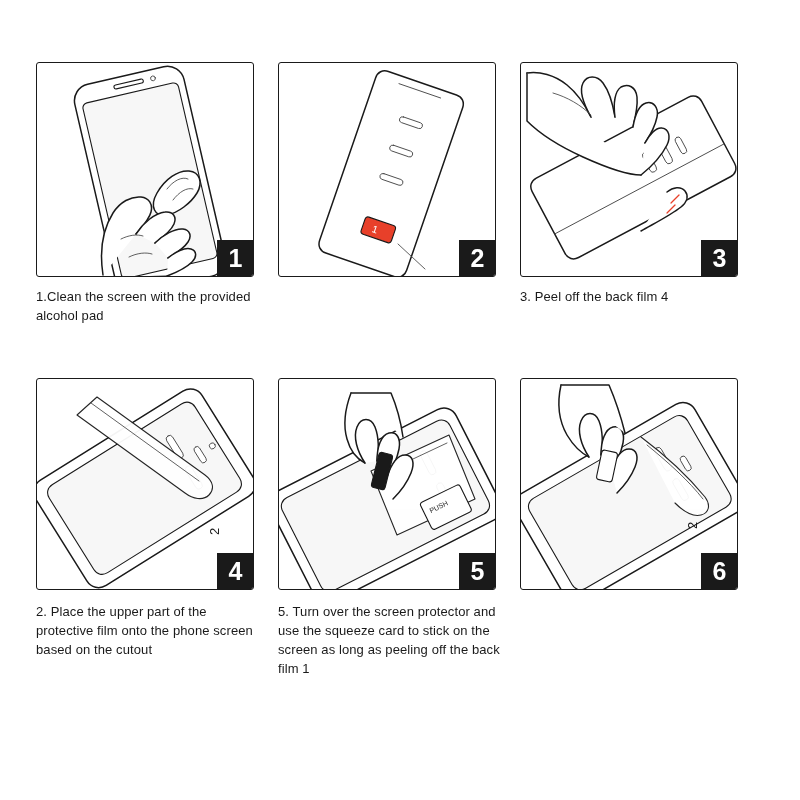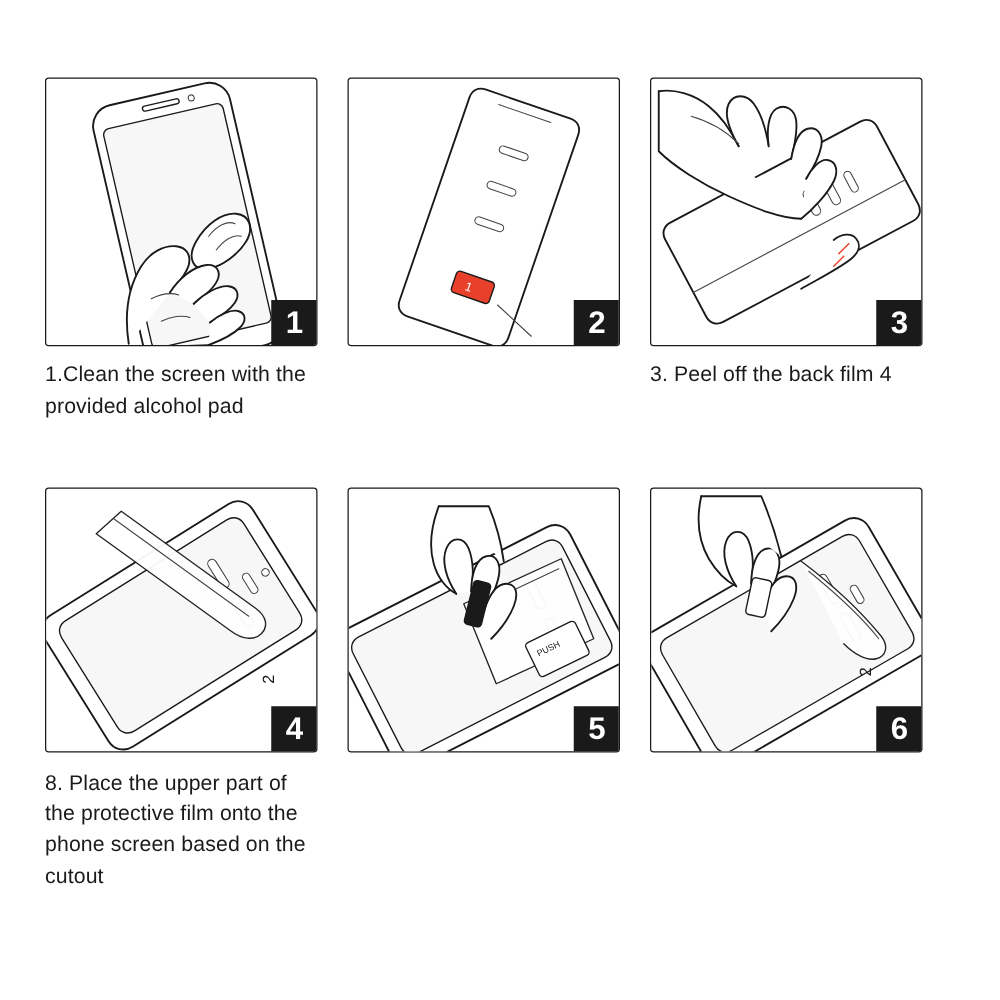--- a/index.html
+++ b/index.html
@@ -57,21 +57,21 @@
     font-weight: bold;
     display: flex;
     align-items: center;
     justify-content: center;
     font-family: "Liberation Sans", sans-serif;
     line-height: 1;
   }
   .caption {
     width: 222px;
     margin-top: 11px;
-    font-size: 17px;
+    font-size: 13px;
     line-height: 1.46;
     color: #1a1a1a;
     letter-spacing: .1px;
   }
   .row2 .caption { margin-top: 13px; }
   .spacer-row {
     height: 52px;
     width: 100%;
   }
   svg { display: block; }
@@ -186,21 +186,21 @@
             <circle cx="186" cy="108" r="3" class="ln-hair fill-white"></circle>
           </g>
 
           <path d="M60 18 C96 44 132 70 168 96 C176 102 178 110 172 116 C166 122 156 120 148 114 C112 88 76 62 40 36 Z" class="ln-thin fill-white" style="opacity:.95"></path>
           <path d="M54 24 C90 50 126 76 162 102" class="ln-hair"></path>
 
           <text x="182" y="156" class="num-rot" transform="rotate(-90 182 156)">2</text>
         </svg>
         <div class="badge">4</div>
       </div>
-      <div class="caption">8. Place the upper part of the protective film onto the phone screen based on the cutout</div>
+      <div class="caption">2. Place the upper part of the protective film onto the phone screen based on the cutout</div>
     </div>
 
     <div class="cell row2">
       <div class="panel">
         <svg width="218" height="212" viewBox="0 0 218 212">
           <g transform="rotate(-27 109 112)">
 
             <path d="M10 62 L190 62 C198 62 204 68 204 76 L204 172 C204 180 198 186 190 186 L10 186 C2 186 -4 180 -4 172 L-4 76 C-4 68 2 62 10 62 Z" class="ln fill-white"></path>
             <path d="M16 72 L184 72 C190 72 194 76 194 82 L194 166 C194 172 190 176 184 176 L16 176 C10 176 6 172 6 166 L6 82 C6 76 10 72 16 72 Z" class="ln-thin fill-lgrey"></path>
             <rect x="154" y="92" width="7" height="26" rx="3.5" ry="3.5" class="ln-hair fill-white"></rect>
@@ -218,20 +218,21 @@
           <path d="M72 14 C66 30 64 46 68 60 C71 71 78 80 86 84" class="ln fill-white"></path>
           <path d="M86 84 C78 72 74 58 78 48 C82 38 92 38 96 48 C100 58 100 72 98 82" class="ln fill-white"></path>
           <path d="M98 82 C98 68 102 56 110 54 C118 52 122 60 120 70 C118 80 112 92 108 98" class="ln fill-white"></path>
           <path d="M108 98 C112 86 118 76 126 76 C134 76 136 84 132 94 C128 104 120 114 114 120" class="ln fill-white"></path>
           <path d="M72 14 L112 14 C118 28 122 44 124 58" class="ln fill-white"></path>
 
           <rect x="96" y="74" width="14" height="36" rx="3" ry="3" class="ln-thin fill-dark" transform="rotate(14 103 92)"></rect>
         </svg>
         <div class="badge">5</div>
       </div>
+      <div class="caption">5. Turn over the screen protector and use the squeeze card to stick on the screen as long as peeling off the back film 1</div>
     </div>
 
     <div class="cell row2">
       <div class="panel">
         <svg width="218" height="212" viewBox="0 0 218 212">
           <g transform="rotate(-30 109 112)">
             <path d="M14 60 L192 60 C200 60 206 66 206 74 L206 170 C206 178 200 184 192 184 L14 184 C6 184 0 178 0 170 L0 74 C0 66 6 60 14 60 Z" class="ln fill-white"></path>
             <path d="M22 70 L184 70 C190 70 194 74 194 80 L194 164 C194 170 190 174 184 174 L22 174 C16 174 12 170 12 164 L12 80 C12 74 16 70 22 70 Z" class="ln-thin fill-lgrey"></path>
             <rect x="150" y="88" width="7" height="26" rx="3.5" ry="3.5" class="ln-hair fill-white"></rect>
             <rect x="150" y="124" width="7" height="24" rx="3.5" ry="3.5" class="ln-hair fill-white"></rect>

